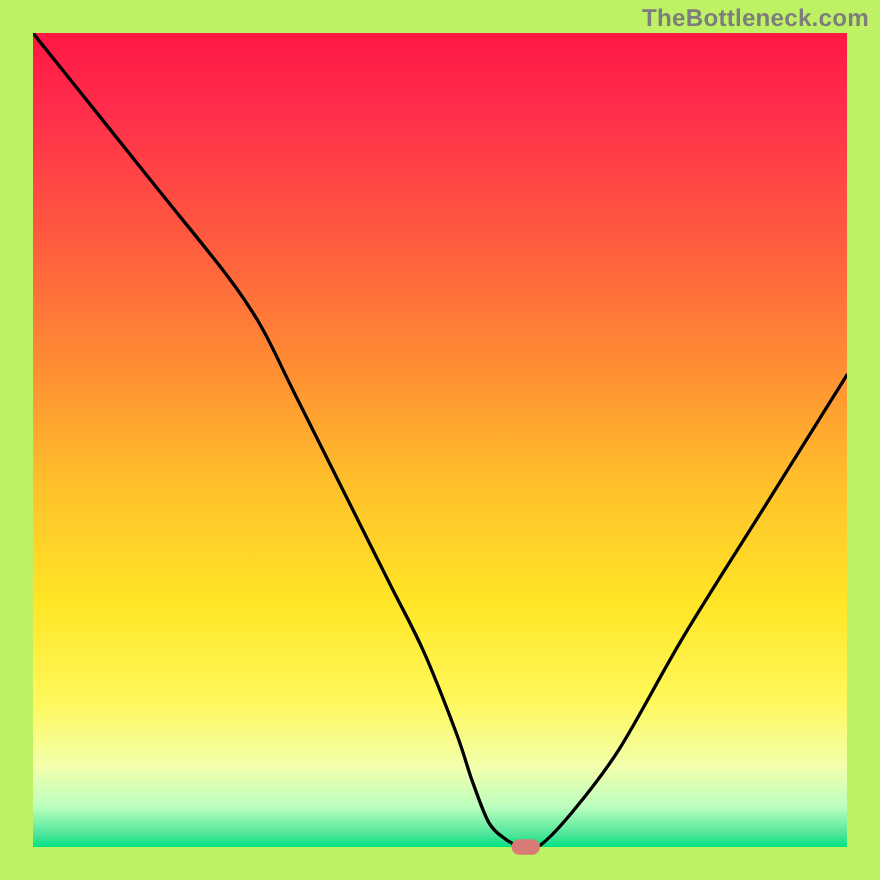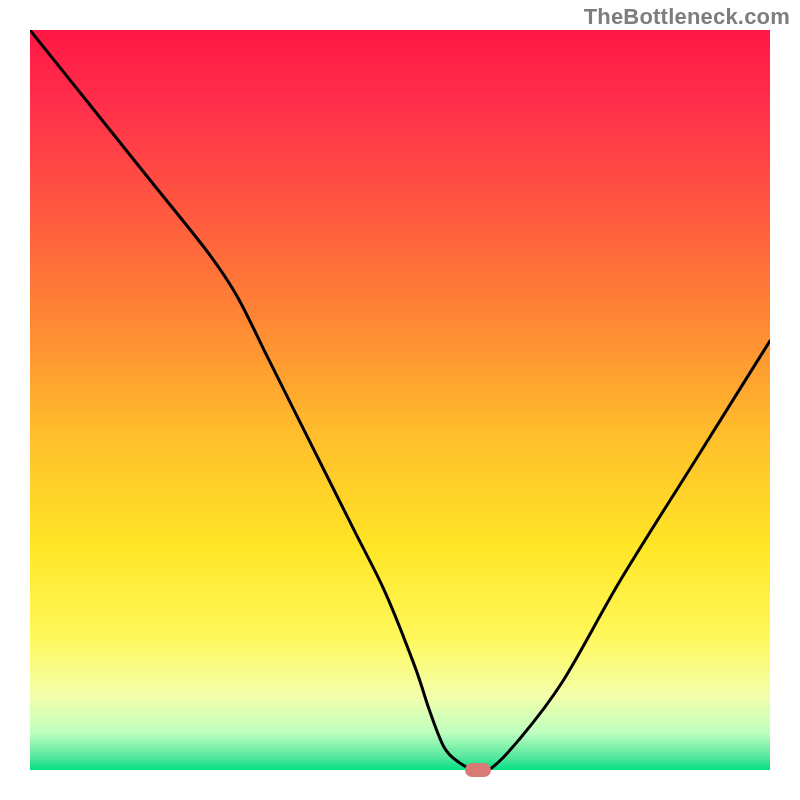--- a/index.html
+++ b/index.html
@@ -8,21 +8,21 @@
     width: 800px;
     height: 800px;
     background: #000;
     overflow: hidden;
     font-family: Arial, Helvetica, sans-serif;
   }
   .frame {
     position: relative;
     width: 800px;
     height: 800px;
-    background: #ffffff;
+    background: #bef264;
   }
   .plot {
     position: absolute;
     left: 30px;
     top: 30px;
     width: 740px;
     height: 740px;
   }
   .gradient {
     position: absolute;

